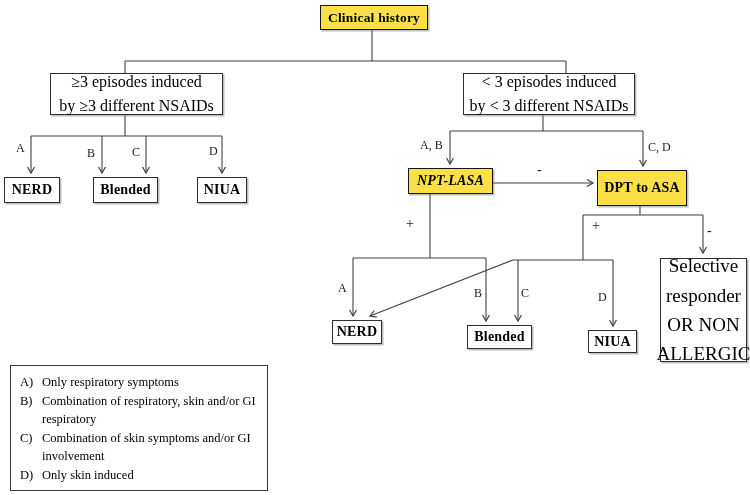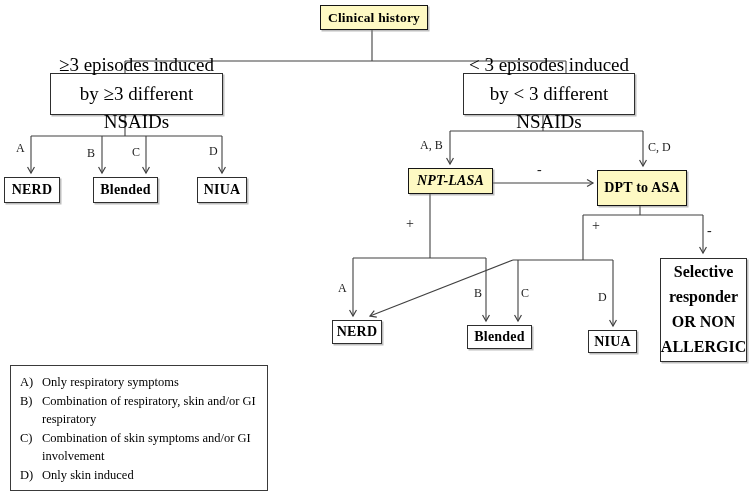--- a/index.html
+++ b/index.html
@@ -7,24 +7,24 @@
     position:relative; width:750px; height:495px; background:#ffffff;
     font-family:"Liberation Serif", serif; color:#000; overflow:hidden;
   }
   svg.wires { position:absolute; left:0; top:0; width:750px; height:495px; }
   .box {
     position:absolute; box-sizing:border-box;
     display:flex; flex-direction:column; align-items:center; justify-content:center;
     text-align:center; background:#fff; border:1.2px solid #2e2e2e;
     box-shadow:1.5px 1.5px 0 rgba(125,125,125,.5);
   }
-  .box.gray { background:#fef9c3; border-color:#151515; }
+  .box.gray { background:#fde047; border-color:#151515; }
   .box.bold { font-weight:bold; font-size:14px; letter-spacing:.2px; }
-  .cond { font-size:19px; line-height:1.5; font-weight:normal; }
-  .sel  { font-size:16px; line-height:1.55;font-weight:bold; }
+  .cond { font-size:16px; line-height:1.5; font-weight:normal; }
+  .sel  { font-size:19px; line-height:1.55; }
   .lbl  { position:absolute; font-size:12px; color:#1a1a1a; white-space:nowrap; }
   .sign { font-size:14px; }
   .legend {
     position:absolute; box-sizing:border-box; background:#fff;
     border:1.2px solid #3a3a3a; padding:7px 6px 6px 9px;
   }
   .legend-item { display:flex; font-size:12.5px; line-height:1.48; }
   .legend-key  { width:22px; flex:none; }
   .legend-text { flex:1; }
 </style>

